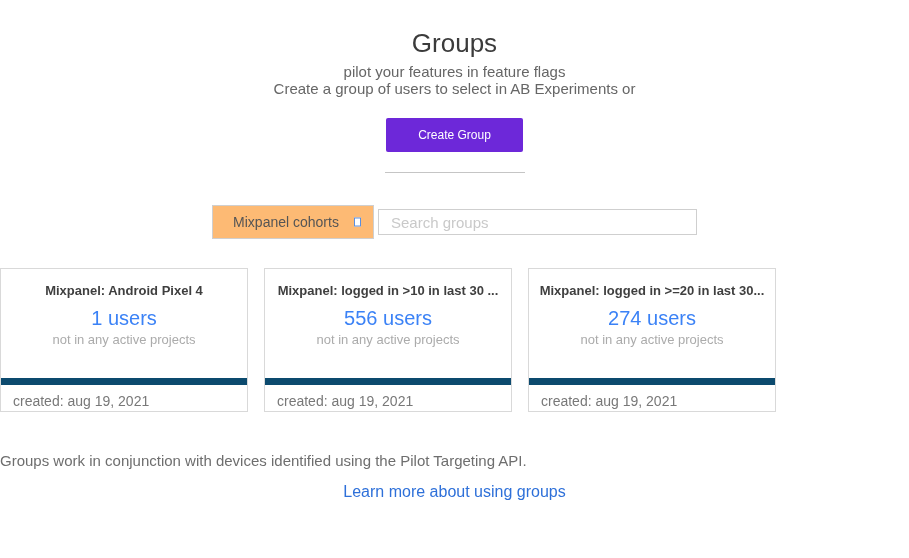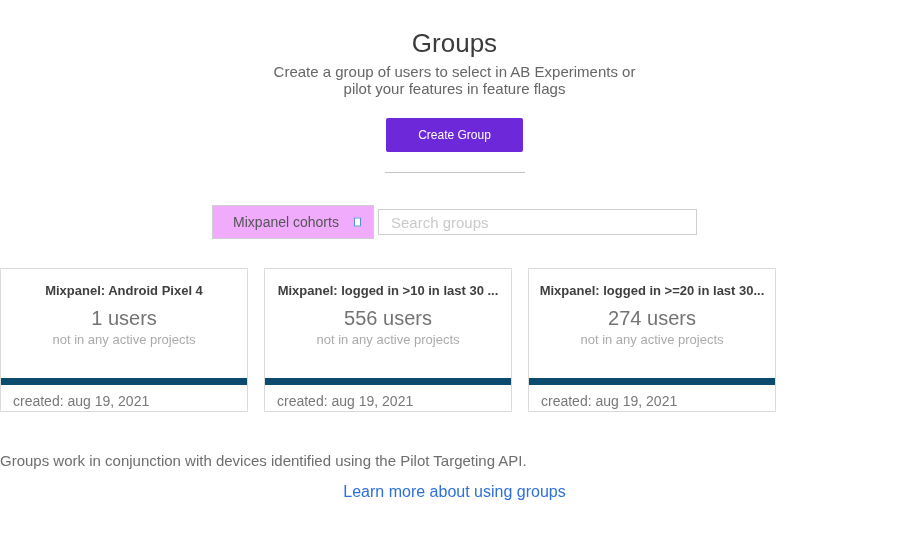--- a/index.html
+++ b/index.html
@@ -55,21 +55,21 @@
     margin-top: 32px;
     display: flex;
     justify-content: center;
     align-items: center;
     gap: 4px;
   }
   .dropdown {
     position: relative;
     width: 162px; height: 34px;
     border: 1px solid #cfcfcf;
-    background: #f0abfc;
+    background: #fdba74;
     display: flex;
     align-items: center;
     justify-content: center;
     cursor: pointer;
   }
   .dropdown-label {
     font-size: 14px;
     color: #555555;
     padding-right: 14px;
   }
@@ -120,21 +120,21 @@
     color: #3f3f3f;
     white-space: nowrap;
     overflow: hidden;
     padding: 0 4px;
     line-height: 17px;
   }
   .card-users {
     margin-top: 8px;
     font-size: 20px;
     font-weight: 300;
-    color: #737373;
+    color: #3b82f6;
     line-height: 23px;
   }
   .card-projects {
     margin-top: 2px;
     font-size: 13px;
     color: #ababab;
     line-height: 16px;
   }
   .card-footer {
     border-top: 7px solid #0c4a6e;
@@ -168,22 +168,22 @@
   }
 </style>
 </head>
 <body>
 
 <div class="page">
 
   <div class="header">
     <div class="page-title">Groups</div>
     <div class="subtitle">
+      <div>pilot your features in feature flags</div>
       <div>Create a group of users to select in AB Experiments or</div>
-      <div>pilot your features in feature flags</div>
     </div>
     <div class="btn-row">
       <button class="create-btn">Create Group</button>
     </div>
     <hr class="header-divider">
   </div>
 
   <div class="controls">
     <div class="dropdown">
       <span class="dropdown-label">Mixpanel cohorts</span>

